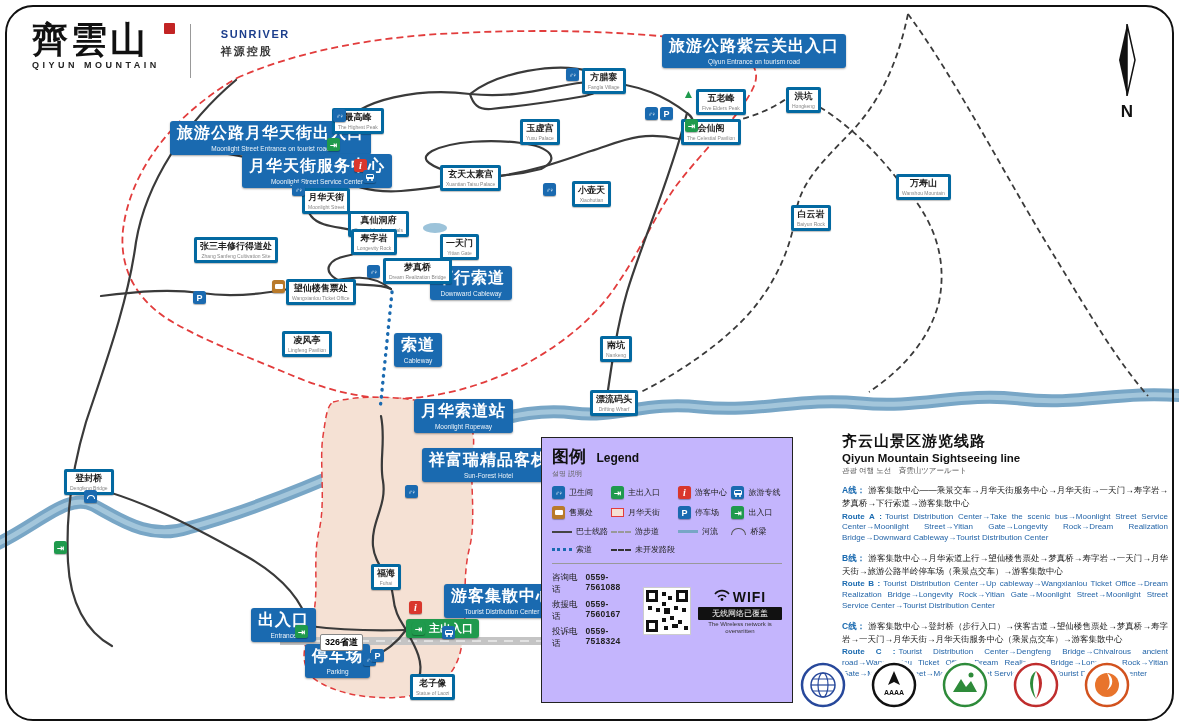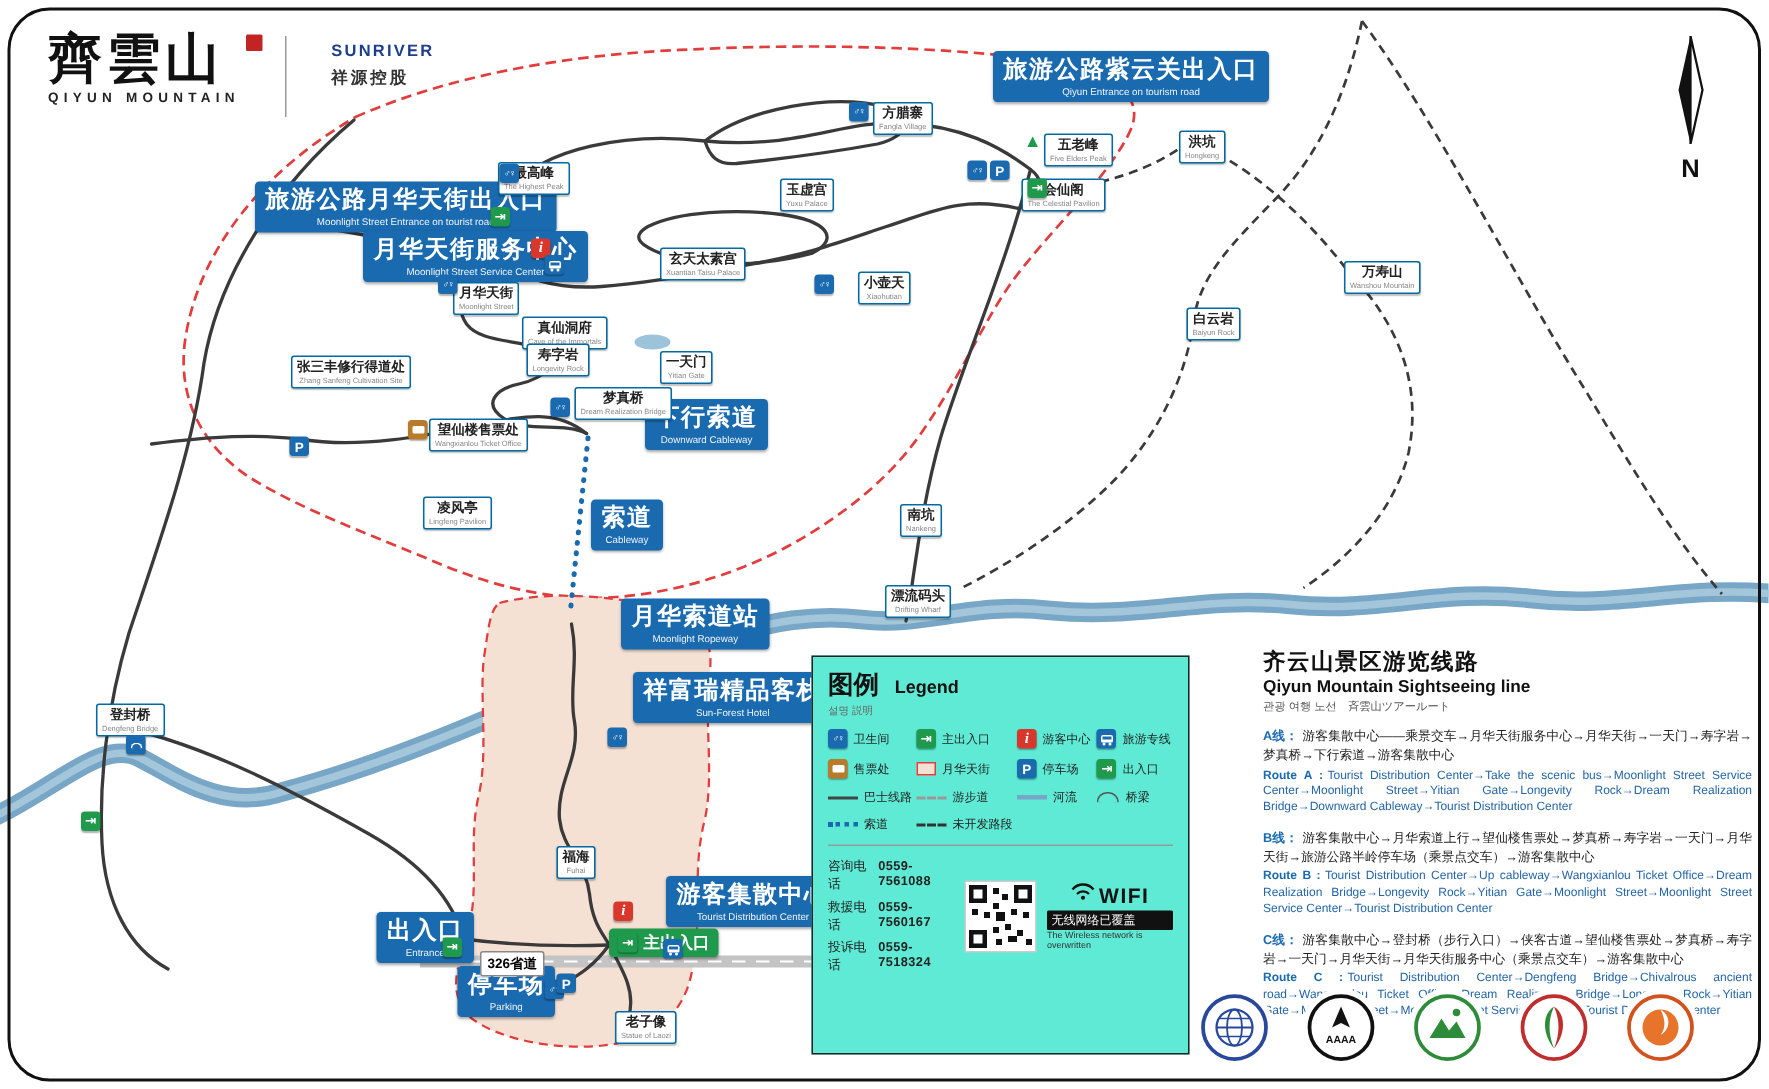--- a/index.html
+++ b/index.html
@@ -13,21 +13,21 @@
 .river2{fill:none;stroke:#a3c6db;stroke-width:5;stroke-linecap:round}
 .road{fill:none;stroke:#3a3a3a;stroke-width:2.2;stroke-linecap:round}
 .bdash{fill:none;stroke:#3a3a3a;stroke-width:1.8;stroke-dasharray:6 4}
 .cable{fill:none;stroke:#1a6ab0;stroke-width:3.4;stroke-dasharray:0.5 6.5;stroke-linecap:round}
 .gray-road{fill:none;stroke:#c4c4c4;stroke-width:8}
 .gray-road-dash{fill:none;stroke:#fff;stroke-width:1.2;stroke-dasharray:9 7}
 .blabel{position:absolute;z-index:2;background:#1a6ab0;color:#fff;border-radius:3px;padding:2px 7px 3px;text-align:center;box-shadow:0 1px 2px rgba(0,0,0,.35)}
 .blabel-cn{font-size:16px;font-weight:bold;letter-spacing:1px;white-space:nowrap}
 .blabel-en{font-size:6.5px;opacity:.92;white-space:nowrap;margin-top:1px}
 .glabel{position:absolute;z-index:2;background:#1f9a4d;color:#fff;border-radius:3px;padding:2px 6px;display:flex;align-items:center;gap:4px;font-size:11px;font-weight:bold;box-shadow:0 1px 2px rgba(0,0,0,.35);white-space:nowrap}
-.poi{position:absolute;z-index:2;background:#fff;border:1px solid #0369a1;border-radius:2px;padding:0 3px 1px;text-align:center;box-shadow:0 1px 1px rgba(0,0,0,.25)}
+.poi{position:absolute;z-index:2;background:#fff;border:3px solid #0369a1;border-radius:2px;padding:0 3px 1px;text-align:center;box-shadow:0 1px 1px rgba(0,0,0,.25)}
 .poi-cn{font-size:9px;font-weight:bold;color:#222;white-space:nowrap}
 .poi-en{font-size:5px;color:#888;white-space:nowrap}
 .poi-en:empty{display:none}
 .mic{position:absolute;z-index:2;width:13px;height:13px;border-radius:2.5px;color:#fff;display:flex;align-items:center;justify-content:center;font-size:6px;font-weight:bold;box-shadow:0 1px 1px rgba(0,0,0,.3)}
 .mic-wc{background:#1a6ab0;letter-spacing:-1px}
 .mic-parking{background:#1a6ab0;font-size:9px}
 .mic-entrance{background:#1f9a4d;font-size:9px}
 .mic-info{background:#d9372c;font-family:"Liberation Serif","DejaVu Serif",serif;font-style:italic;font-size:10px}
 .mic-bus{background:#1a6ab0}
 .mic-ticket{background:#b97a2a}
@@ -42,41 +42,41 @@
 .logo{position:absolute;left:32px;top:20px;display:flex;align-items:flex-start;gap:30px;z-index:3}
 .logo-cn{font-family:"DejaVu Serif","Liberation Serif",serif;font-size:36px;font-weight:bold;letter-spacing:3px;line-height:1.1;position:relative;color:#111}
 .logo-seal{position:absolute;right:-15px;top:3px;width:11px;height:11px;background:#c22424;border-radius:1px}
 .logo-en{font-size:9px;letter-spacing:3.5px;margin-top:0;color:#222;font-weight:bold}
 .logo-divider{width:1px;height:54px;background:#999;margin-top:4px}
 .logo-right{padding-top:8px}
 .sunriver{font-size:11px;font-weight:bold;color:#1c3e8c;letter-spacing:1.5px}
 .partner-cn{font-size:11px;font-weight:bold;color:#333;margin-top:4px;letter-spacing:2px}
 .compass{position:absolute;left:1102px;top:24px;width:50px;text-align:center;z-index:3}
 .compass-n{font-size:17px;font-weight:bold;margin-top:2px;color:#111}
-.legend{position:absolute;left:541px;top:437px;width:252px;height:266px;border:1.5px solid #222;background:#5eead4;z-index:3;padding:7px 10px 0}
+.legend{position:absolute;left:541px;top:437px;width:252px;height:266px;border:1.5px solid #222;background:#c4b5fd;z-index:3;padding:7px 10px 0}
 .legend-title-cn{font-size:17px;font-weight:bold;color:#111}
 .legend-title-en{font-size:12px;font-weight:bold;margin-left:6px;color:#111}
 .legend-title-alt{font-size:7px;color:#666;margin-top:1px}
 .legend-grid{display:grid;grid-template-columns:1.05fr 1.1fr 1fr 1fr;row-gap:7px;column-gap:3px;margin-top:7px}
 .litem{display:flex;align-items:center;gap:4px;font-size:8px;color:#222;white-space:nowrap}
 .litem .mic{position:static;flex:none}
 .line{width:20px;height:0;border-top:2px solid #444;flex:none}
 .line-graydash{border-top:2px dashed #999}
 .line-river{border-top:3px solid #78a6c6}
 .line-cable{border-top:3px dotted #1a6ab0}
 .line-blackdash{border-top:2px dashed #333}
 .swatch-pink{width:13px;height:9px;background:#f5e1d4;border:1px solid #e23c3c;flex:none}
 .bridge-glyph{width:15px;height:7px;border:1.5px solid #555;border-bottom:none;border-radius:7px 7px 0 0;flex:none}
 .legend-divider{border-top:1px solid #999;margin:8px 0 5px}
 .legend-bottom{display:flex;align-items:center;gap:7px}
 .phones{flex:1}
 .phone{font-size:8.5px;margin:3px 0;display:flex;gap:4px;color:#222}
 .phone-number{font-weight:bold;letter-spacing:.3px}
 .qr{flex:none;line-height:0;border:1px solid #ccc}
-.wifi{width:84px;flex:none}
+.wifi{width:84px;text-align:center;flex:none}
 .wifi-row{display:flex;align-items:flex-end;justify-content:center;gap:3px}
 .wifi-title{font-size:14px;font-weight:bold;letter-spacing:1px;color:#111}
 .wifi-cn{background:#111;color:#fff;font-size:8px;padding:1px 3px;margin-top:2px;border-radius:1px}
 .wifi-en{font-size:6px;color:#333;margin-top:1px;line-height:1.25}
 .routes{position:absolute;left:842px;top:432px;width:326px;z-index:3}
 .routes-title-cn{font-size:15px;font-weight:bold;letter-spacing:1px;color:#111}
 .routes-title-en{font-size:11.5px;font-weight:bold;margin-top:1px;color:#111}
 .routes-title-alt{font-size:7.5px;color:#555;margin-top:2px}
 .route{margin-top:8px}
 .route-cn{font-size:8.5px;color:#222;line-height:1.5;text-align:justify}

